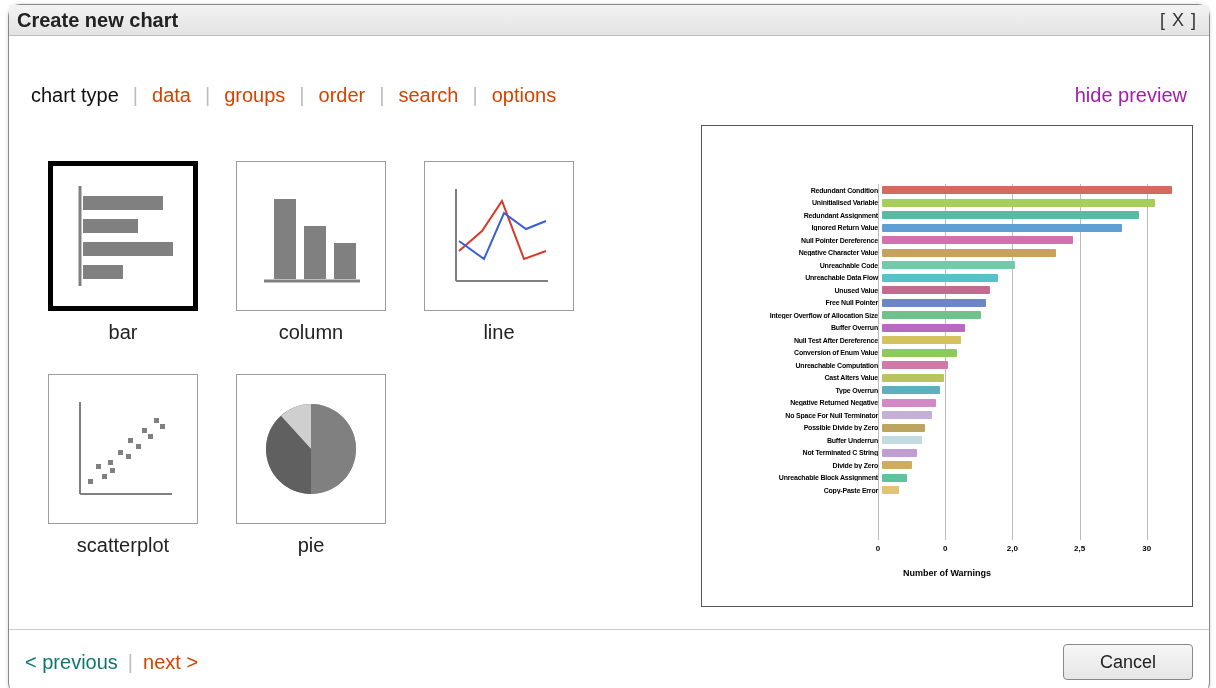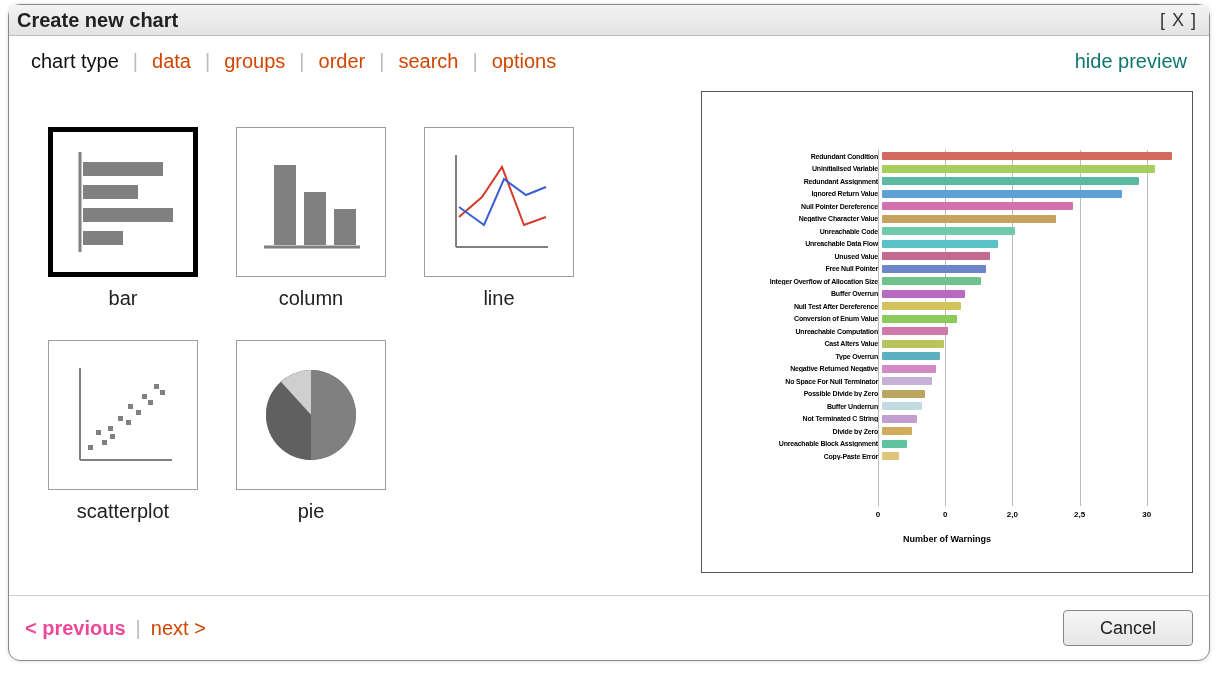--- a/index.html
+++ b/index.html
@@ -41,37 +41,38 @@
     font-weight: normal;
     letter-spacing: 1px;
     padding: 0 4px;
   }
   
   .tabrow {
     display: flex;
     align-items: center;
     padding: 12px 18px 6px 18px;
     font-size: 20px;
+    margin-top: 34px;
   }
   .tabrow .tab {
     color: #d24400;
     cursor: pointer;
     padding: 2px 4px;
   }
   .tabrow .tab.active {
     color: #111;
     font-weight: normal;
   }
   .tabrow .sep {
     color: #bcbcbc;
     padding: 0 10px;
   }
   .tabrow .spacer { flex: 1; }
   .tabrow .hidepv {
-    color:#0f766e;
+    color:#a21caf;
     cursor:pointer;
     padding-right:4px;
   }
   
   .content {
     display:flex;
     padding: 10px 16px 22px 34px;
   }
   .types {
     flex:1;
@@ -118,23 +119,22 @@
 
   
   .footer {
     border-top:1px solid #ccc;
     display:flex;
     align-items:center;
     padding: 14px 16px;
     font-size:20px;
   }
   .footer .prev {
-    color:#ec4899;
+    color:#0f766e;
     cursor:default;
-    font-weight:bold;
   }
   .footer .pipe {
     color:#bcbcbc;
     padding:0 10px;
   }
   .footer .next {
     color:#d24400;
     cursor:pointer;
   }
   .footer .spacer {flex:1;}

